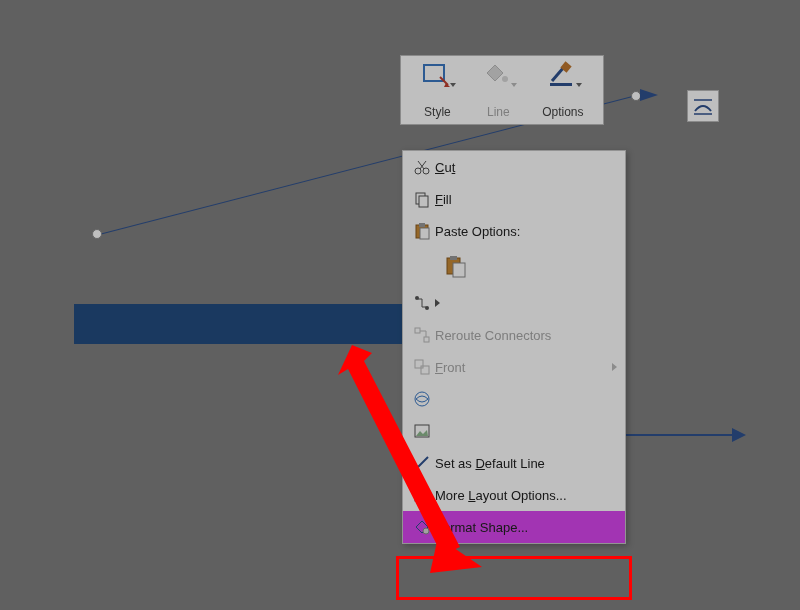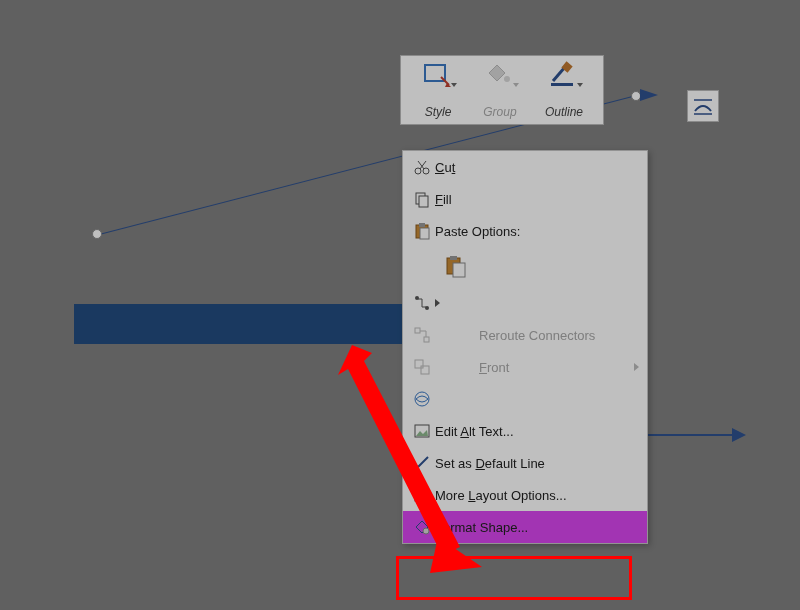--- a/index.html
+++ b/index.html
@@ -27,21 +27,20 @@
     padding: 4px 6px;
   }
   .mini-item {
     display: flex;
     flex-direction: column;
     align-items: center;
     gap: 16px;
     color: #444;
     font-size: 12px;
     cursor: pointer;
-    font-style: italic;
   }
   .mini-item.disabled { color: #a8a8a8; cursor: default; }
   .mini-icon {
     width: 34px;
     height: 28px;
     position: relative;
   }
   .mini-caret {
     position: absolute;
     right: -2px;
@@ -101,36 +100,36 @@
     width: 0;height:0;
     border-top:7px solid transparent;
     border-bottom:7px solid transparent;
     border-left:14px solid #2f528f;
   }
   
   .context-menu {
     position: absolute;
     top: 150px;
     left: 402px;
-    width: 246px;
+    width: 224px;
     background: #fff;
     border: 1px solid #c5c5c5;
     box-shadow: 2px 2px 6px rgba(0,0,0,.25);
   }
   .menu-item {
     display:flex;
     align-items:center;
     height:32px;
     padding: 0 8px 0 6px;
     color:#222;
     cursor:pointer;
     position:relative;
   }
   .menu-item.header { cursor: default; }
-  .menu-item.disabled { color:#a8a8a8; cursor:default;gap:44px; }
+  .menu-item.disabled { color:#a8a8a8; cursor:default; }
   .menu-item .icon-slot {
     width: 26px;
     display:flex;align-items:center;justify-content:center;
     flex-shrink:0;
   }
   .menu-item .lbl { flex:1; }
   .menu-item .sub-caret {
     width:0;height:0;
     border-top:4px solid transparent;
     border-bottom:4px solid transparent;
@@ -195,32 +194,32 @@
     <span>Style</span>
   </div>
   <div class="mini-item disabled">
     <div class="mini-icon">
       <svg width="34" height="28">
           <path d="M14 4 L22 12 L14 20 L6 12 Z" fill="#d8d8d8" stroke="#bbb"></path>
           <circle cx="24" cy="18" r="3" fill="#d8d8d8"></circle>
         </svg>
       <div class="mini-caret" style="border-top-color:#bbb"></div>
     </div>
-    <span>Group</span>
+    <span>Line</span>
   </div>
   <div class="mini-item">
     <div class="mini-icon">
       <svg width="34" height="28">
           <path d="M6 20 L18 6" stroke="#2f528f" stroke-width="3"></path>
           <rect x="16" y="2" width="8" height="8" fill="#c07830" transform="rotate(40 20 6)"></rect>
           <rect x="4" y="22" width="22" height="3" fill="#2f528f"></rect>
         </svg>
       <div class="mini-caret"></div>
     </div>
-    <span>Outline</span>
+    <span>Options</span>
   </div>
 </div>
 
 <div class="layout-badge">
   <svg width="22" height="20">
     <path d="M3 15 Q11 5 19 15" fill="none" stroke="#2f528f" stroke-width="2"></path>
     <line x1="2" y1="4" x2="20" y2="4" stroke="#2f528f" stroke-width="1.5"></line>
     <line x1="2" y1="18" x2="20" y2="18" stroke="#2f528f" stroke-width="1.5"></line>
   </svg>
 </div>
@@ -303,21 +302,20 @@
         </svg>
     </span>
   </div>
   <div class="menu-item">
     <span class="icon-slot">
       <svg width="18" height="18">
           <rect x="2" y="3" width="14" height="12" fill="none" stroke="#555"></rect>
           <polygon points="3,14 7,9 10,12 14,8 15,14" fill="#8fb98f"></polygon>
         </svg>
     </span>
-    <span class="lbl">Edit <span style="text-decoration:underline">A</span>lt Text...</span>
   </div>
   <div class="menu-item">
     <span class="icon-slot">
       <svg width="18" height="18">
           <line x1="3" y1="15" x2="15" y2="3" stroke="#2f528f" stroke-width="2"></line>
         </svg>
     </span>
     <span class="lbl">Set as <span style="text-decoration:underline">D</span>efault Line</span>
   </div>
   <div class="menu-item">

